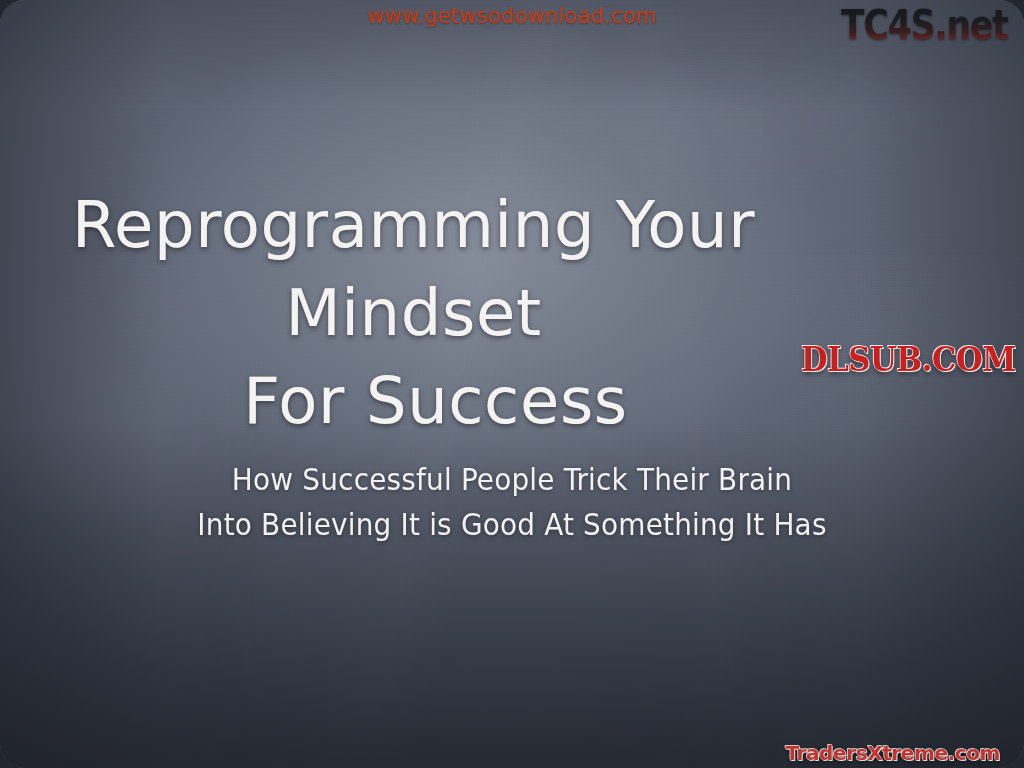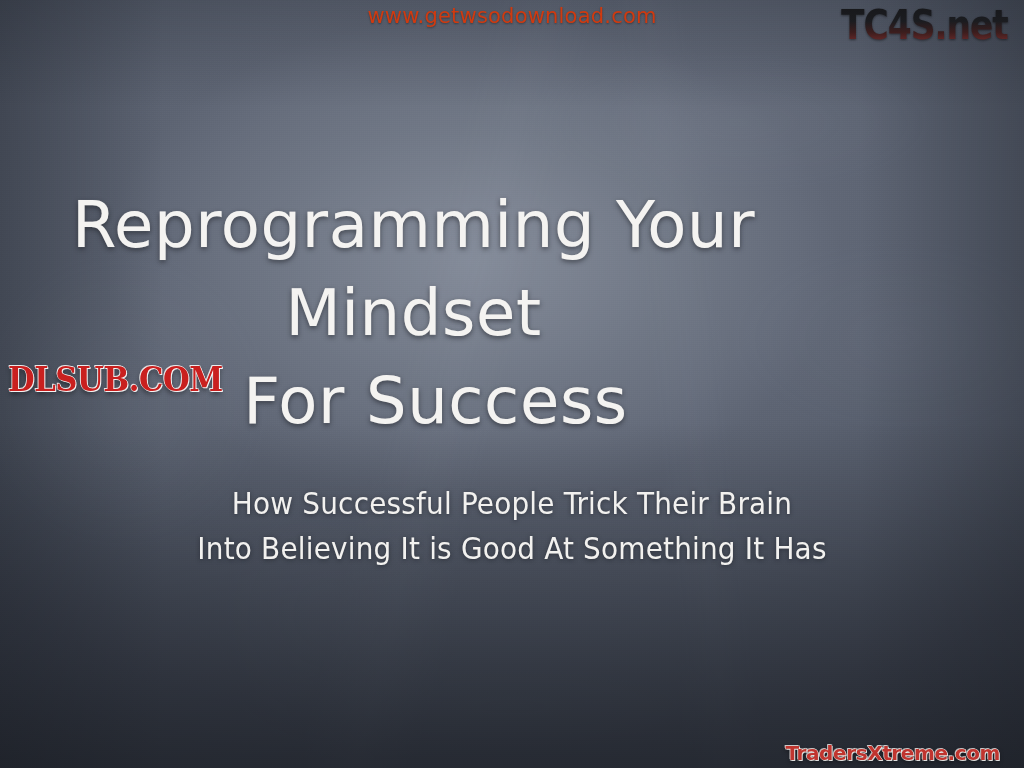--- a/index.html
+++ b/index.html
@@ -12,20 +12,21 @@
     font-family: "DejaVu Sans", sans-serif;
   }
 
   .slide {
     position: relative;
     width: 1024px;
     height: 768px;
     overflow: hidden;
     background-color: #565d6b;
     user-select: none;
+    border-radius: 25px;
   }
 
   
   .bg-base {
     position: absolute;
     inset: 0;
     background:
       radial-gradient(ellipse 62% 55% at 46% 34%,
         rgba(150,158,172,0.55) 0%,
         rgba(130,138,152,0.32) 32%,
@@ -106,21 +107,20 @@
     left: 0;
     width: 1024px;
     text-align: center;
     color: #f2f1ef;
     font-family: "DejaVu Sans Condensed", "Liberation Sans Narrow", "Liberation Sans", sans-serif;
     font-size: 31px;
     line-height: 45px;
     font-weight: 400;
     letter-spacing: 0.2px;
     text-shadow: 0 1px 4px rgba(20,22,28,0.5);
-    margin-top: 24px;
   }
   .subtitle span { display: block; }
 
   
   .wm-top {
     position: absolute;
     top: 4px;
     left: 0;
     width: 1024px;
     text-align: center;
@@ -145,24 +145,24 @@
     -webkit-background-clip: text;
     background-clip: text;
     color: transparent;
     -webkit-text-fill-color: transparent;
     text-shadow: none;
     filter: drop-shadow(0 1px 1px rgba(0,0,0,0.45));
   }
 
   .wm-dlsub {
     position: absolute;
-    top: 360px;
-    left: 0;
-    width: 1024px;
-    text-align: left;
+    top: 340px;
+    left: 0;
+    width: 1024px;
+    text-align: right;
   }
   .wm-dlsub .txt {
     display: inline-block;
     font-family: "DejaVu Serif", "Liberation Serif", serif;
     font-weight: 700;
     font-size: 33px;
     letter-spacing: -0.5px;
     transform: scaleX(0.93);
     color: #c9201f;
     -webkit-text-stroke: 1px #ffffff;

